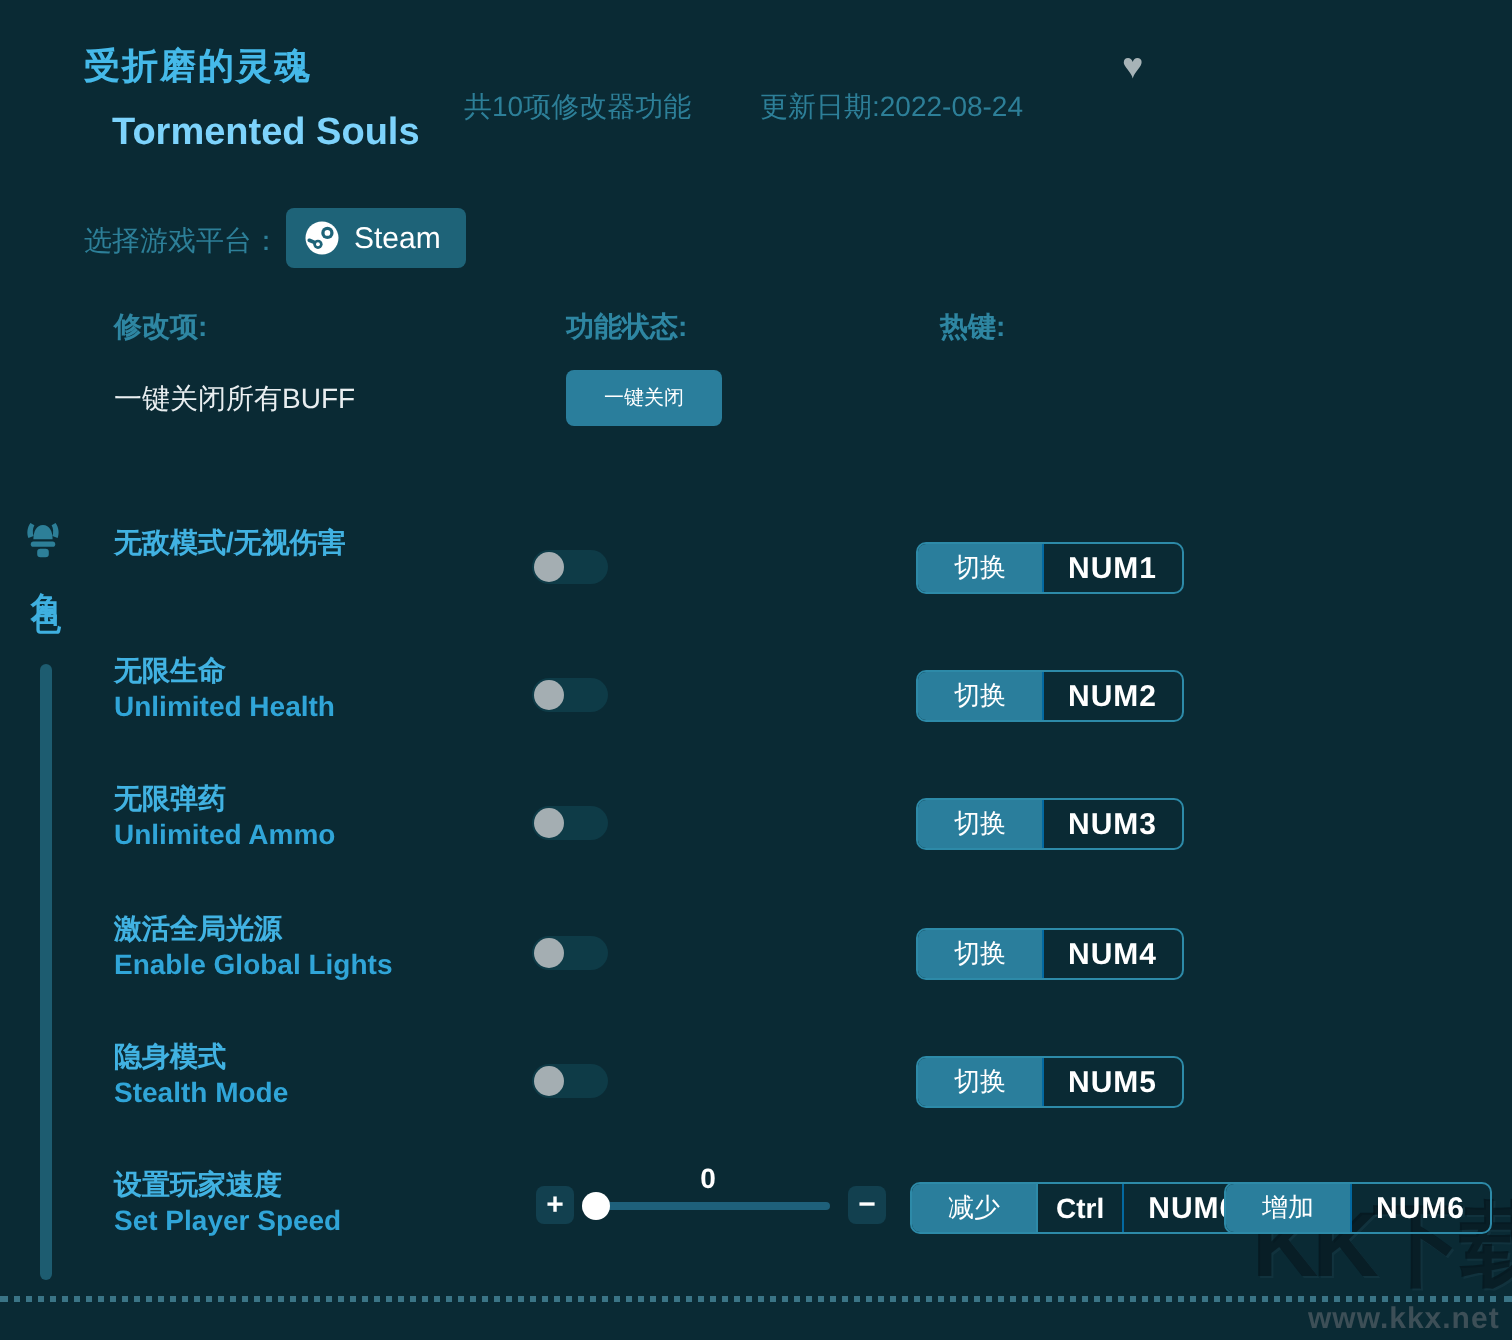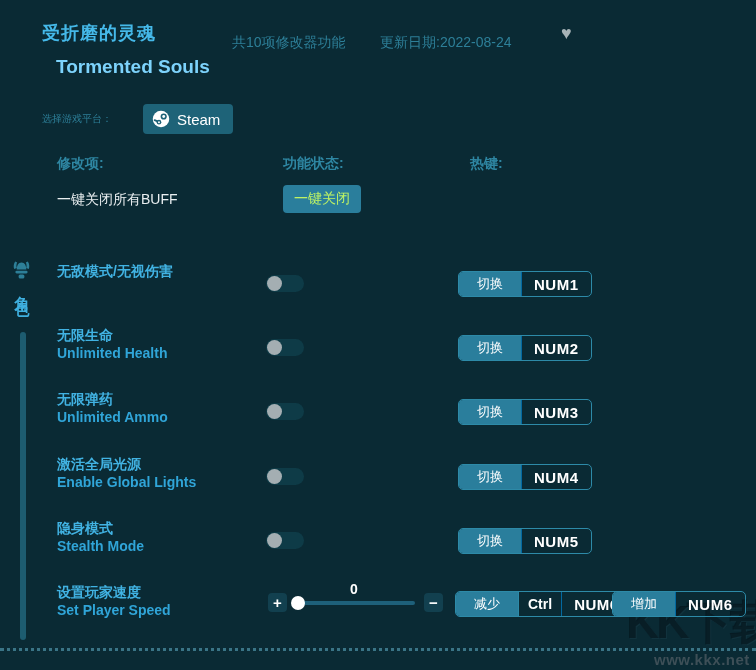--- a/index.html
+++ b/index.html
@@ -7,39 +7,39 @@
     width:756px;height:670px;
     background:#0a2a34;
     font-family:"Liberation Sans","DejaVu Sans",sans-serif;
     position:relative;overflow:hidden;
   }
   .abs{position:absolute;}
 
   
   .title-cn{left:42px;top:21px;font-size:18px;font-weight:bold;color:#45b9e9;letter-spacing:1px;}
   .title-en{left:56px;top:56px;font-size:19px;font-weight:bold;color:#7dd3fc;}
-  .meta{top:34px;font-size:14px;color:#2d7f98;}
+  .meta{top:45px;font-size:14px;color:#2d7f98;}
   .meta.count{left:232px;}
   .meta.date{left:380px;}
   .fav{left:559px;top:21px;color:#a7b3b7;font-size:18px;cursor:pointer;background:none;border:none;padding:2px;}
 
   
-  .platform-label{left:42px;top:112px;font-size:10px;color:#2d7f98;}
+  .platform-label{left:42px;top:112px;font-size:14px;color:#2d7f98;}
   .steam-btn{left:143px;top:104px;height:30px;padding:0 13px 0 9px;background:#1e6378;border:none;
     border-radius:4px;display:flex;align-items:center;gap:7px;color:#fff;font-size:15px;cursor:pointer;
     font-family:inherit;}
 
   
   .colhead{top:155px;font-size:14px;font-weight:bold;color:#2e86a2;}
   .ch-item{left:57px;} .ch-status{left:283px;} .ch-hotkey{left:470px;}
 
   
   .master-label{left:57px;top:191px;font-size:14px;color:#e9eef0;}
   .master-btn{left:283px;top:185px;width:78px;height:28px;background:#2a7e9c;border:none;border-radius:4px;
-    color:#bef264;font-size:14px;display:flex;align-items:center;justify-content:center;cursor:pointer;
+    color:#ffffff;font-size:10px;display:flex;align-items:center;justify-content:center;cursor:pointer;
     font-family:inherit;}
 
   
   .side-icon{left:11px;top:261px;}
   .side-label{left:12px;top:284px;writing-mode:vertical-lr;color:#3fb0e0;font-weight:bold;
     font-size:15px;letter-spacing:6px;cursor:pointer;}
   .side-bar{left:20px;top:332px;width:6px;height:308px;background:#1d5c70;border-radius:3px;cursor:pointer;}
 
   
   .frow{left:0;width:667px;height:50px;}

